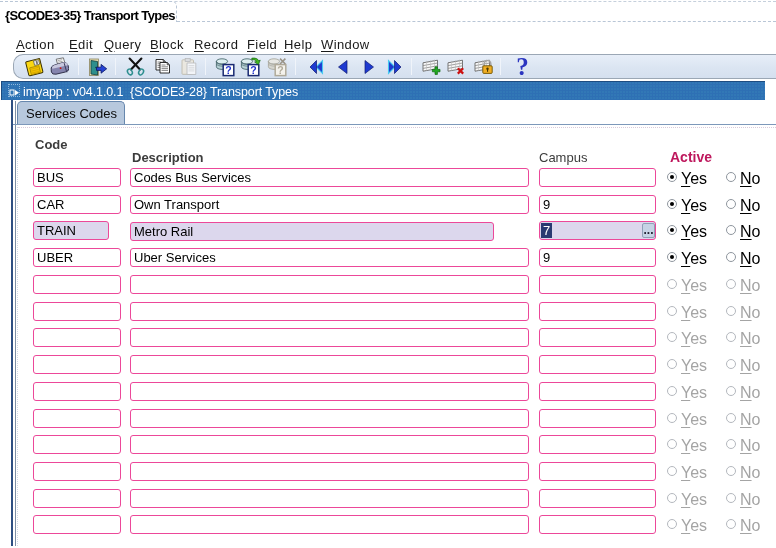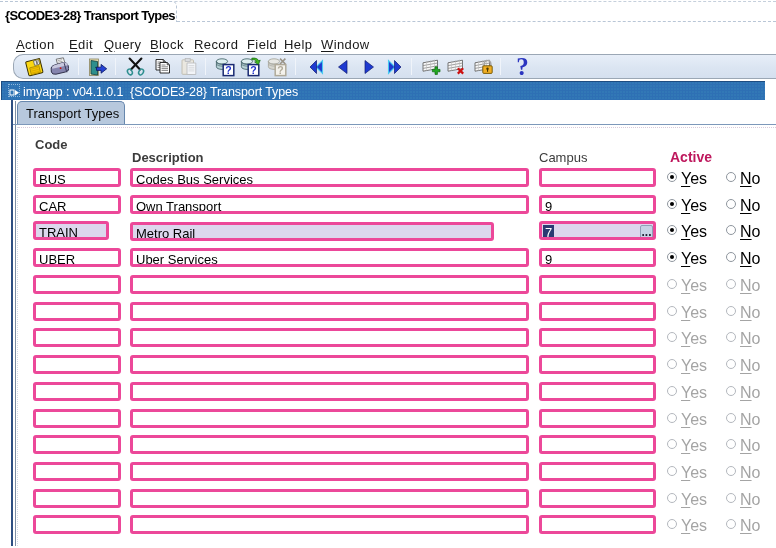--- a/index.html
+++ b/index.html
@@ -25,35 +25,35 @@
 #lframe2{position:absolute;left:15px;top:101px;width:1px;height:445px;background:#7d8fa6}
 #lframe3{position:absolute;left:17px;top:127px;width:1px;height:419px;border-left:1px dotted #cfd8e8}
 
 #tab2{position:absolute;left:17px;top:101px;width:108px;height:23px;background:#b7c8dd;border:1px solid #6787ad;border-bottom:none;border-radius:5px 5px 0 0}
 #tab2 span{position:absolute;left:8px;top:4px;font-size:13px;color:#0a0a0a}
 #tabline{position:absolute;left:13px;top:124px;width:763px;height:1px;background:#7d98ba}
 #canvline{position:absolute;left:18px;top:127px;width:758px;height:1px;border-top:1px dotted #d9cbdb}
 
 .hdr{position:absolute;font-size:13px;color:#3c3c3c}
 
-.inp{position:absolute;height:19px;background:#fff;border:3px solid #ec4899;border-radius:3px;font-size:13px;color:#000;padding:1px 0 0 3px;white-space:nowrap;overflow:hidden}
+.inp{position:absolute;height:19px;background:#fff;border:1px solid #ec4899;border-radius:3px;font-size:13px;color:#000;padding:1px 0 0 3px;white-space:nowrap;overflow:hidden}
 .inp.hl{background:#dcd7ed}
 .sel{background:#2a3a72;color:#fff;padding:0 2px;margin-left:-2px}
 .lov{position:absolute;right:0px;top:1px;width:13px;height:15px;background:#c6d3e5;border:1px solid #8fa0b6;border-radius:2px;font-size:12px;font-weight:bold;color:#223;line-height:12px;text-align:center}
 
 .rad{position:absolute;width:10px;height:10px;border:1px solid #8f969e;border-radius:50%;background:#fff}
 .rad.off{border-color:#b4b8be}
 .rad .dot{position:absolute;left:2px;top:2px;width:4px;height:4px;background:#000;border-radius:50%}
 .rlab{position:absolute;font-size:16px;color:#000}
 .rlab.off{color:#a4a4a4}
 .rlab u{text-underline-offset:2px}
 </style></head><body>
 <div id="topline0"></div>
 <div id="toptab">
-    <b>{SCODE3-28} Transport Types</b>
+    <b>{SCODE3-35} Transport Types</b>
   </div>
 <div id="topline"></div>
 <div id="menu">
 <span style="left:16px"><u>A</u>ction</span>
 <span style="left:69px"><u>E</u>dit</span>
 <span style="left:104px"><u>Q</u>uery</span>
 <span style="left:150px"><u>B</u>lock</span>
 <span style="left:194px"><u>R</u>ecord</span>
 <span style="left:247px"><u>F</u>ield</span>
 <span style="left:284px"><u>H</u>elp</span>
@@ -184,21 +184,21 @@
     <span id="ticon"><svg width="11" height="12" viewBox="0 0 11 12">
         <rect x="1" y="3" width="4" height="5" fill="none" stroke="#fff" stroke-width="1"></rect>
         <path d="M6 3l4 2.7-4 2.7z" fill="#fff"></path>
       </svg></span>
     <span class="txt">imyapp : v04.1.0.1&nbsp; {SCODE3-28} Transport Types</span>
   </div>
 <div id="lframe"></div>
 <div id="lframe2"></div>
 <div id="lframe3"></div>
 <div id="tab2">
-    <span>Transport Types</span>
+    <span>Services Codes</span>
   </div>
 <div id="tabline"></div>
 <div id="canvline"></div>
 <b class="hdr" style="left:35px;top:137px">Code</b>
 <b class="hdr" style="left:132px;top:150px">Description</b>
 <span class="hdr" style="left:539px;top:150px">Campus</span>
 <b class="hdr" style="left:670px;top:149px;color:#be185d;font-size:14px">Active</b>
 <div class="inp" style="left:33px;top:168.0px;width:88px">BUS</div>
 <div class="inp" style="left:130px;top:168.0px;width:399px">Codes Bus Services</div>
 <div class="inp" style="left:539px;top:168.0px;width:117px"></div>

